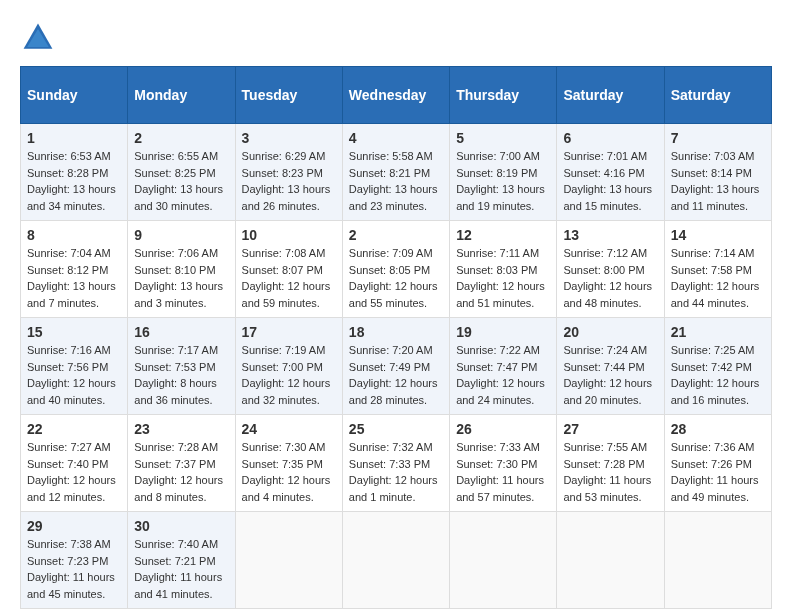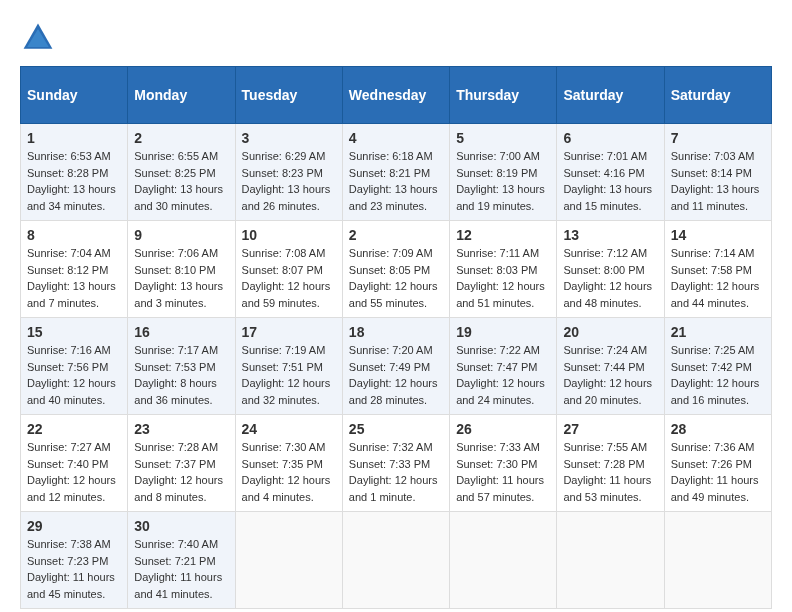--- a/index.html
+++ b/index.html
@@ -128,21 +128,21 @@
         <td>
           <span class="day-num">2</span>
           <div class="day-info"><span>Sunrise: 6:55 AM</span><br><span>Sunset: 8:25 PM</span><br><span>Daylight: 13 hours and 30 minutes.</span></div>
         </td>
         <td>
           <span class="day-num">3</span>
           <div class="day-info"><span>Sunrise: 6:29 AM</span><br><span>Sunset: 8:23 PM</span><br><span>Daylight: 13 hours and 26 minutes.</span></div>
         </td>
         <td>
           <span class="day-num">4</span>
-          <div class="day-info"><span>Sunrise: 6:18 AM</span><br><span>Sunset: 8:21 PM</span><br><span>Daylight: 13 hours and 23 minutes.</span></div>
+          <div class="day-info"><span>Sunrise: 5:58 AM</span><br><span>Sunset: 8:21 PM</span><br><span>Daylight: 13 hours and 23 minutes.</span></div>
         </td>
         <td>
           <span class="day-num">5</span>
           <div class="day-info"><span>Sunrise: 7:00 AM</span><br><span>Sunset: 8:19 PM</span><br><span>Daylight: 13 hours and 19 minutes.</span></div>
         </td>
         <td>
           <span class="day-num">6</span>
           <div class="day-info"><span>Sunrise: 7:01 AM</span><br><span>Sunset: 4:16 PM</span><br><span>Daylight: 13 hours and 15 minutes.</span></div>
         </td>
         <td>
@@ -184,21 +184,21 @@
         <td>
           <span class="day-num">15</span>
           <div class="day-info"><span>Sunrise: 7:16 AM</span><br><span>Sunset: 7:56 PM</span><br><span>Daylight: 12 hours and 40 minutes.</span></div>
         </td>
         <td>
           <span class="day-num">16</span>
           <div class="day-info"><span>Sunrise: 7:17 AM</span><br><span>Sunset: 7:53 PM</span><br><span>Daylight: 8 hours and 36 minutes.</span></div>
         </td>
         <td>
           <span class="day-num">17</span>
-          <div class="day-info"><span>Sunrise: 7:19 AM</span><br><span>Sunset: 7:51 PM</span><br><span>Daylight: 12 hours and 32 minutes.</span></div>
+          <div class="day-info"><span>Sunrise: 7:19 AM</span><br><span>Sunset: 7:00 PM</span><br><span>Daylight: 12 hours and 32 minutes.</span></div>
         </td>
         <td>
           <span class="day-num">18</span>
           <div class="day-info"><span>Sunrise: 7:20 AM</span><br><span>Sunset: 7:49 PM</span><br><span>Daylight: 12 hours and 28 minutes.</span></div>
         </td>
         <td>
           <span class="day-num">19</span>
           <div class="day-info"><span>Sunrise: 7:22 AM</span><br><span>Sunset: 7:47 PM</span><br><span>Daylight: 12 hours and 24 minutes.</span></div>
         </td>
         <td>

